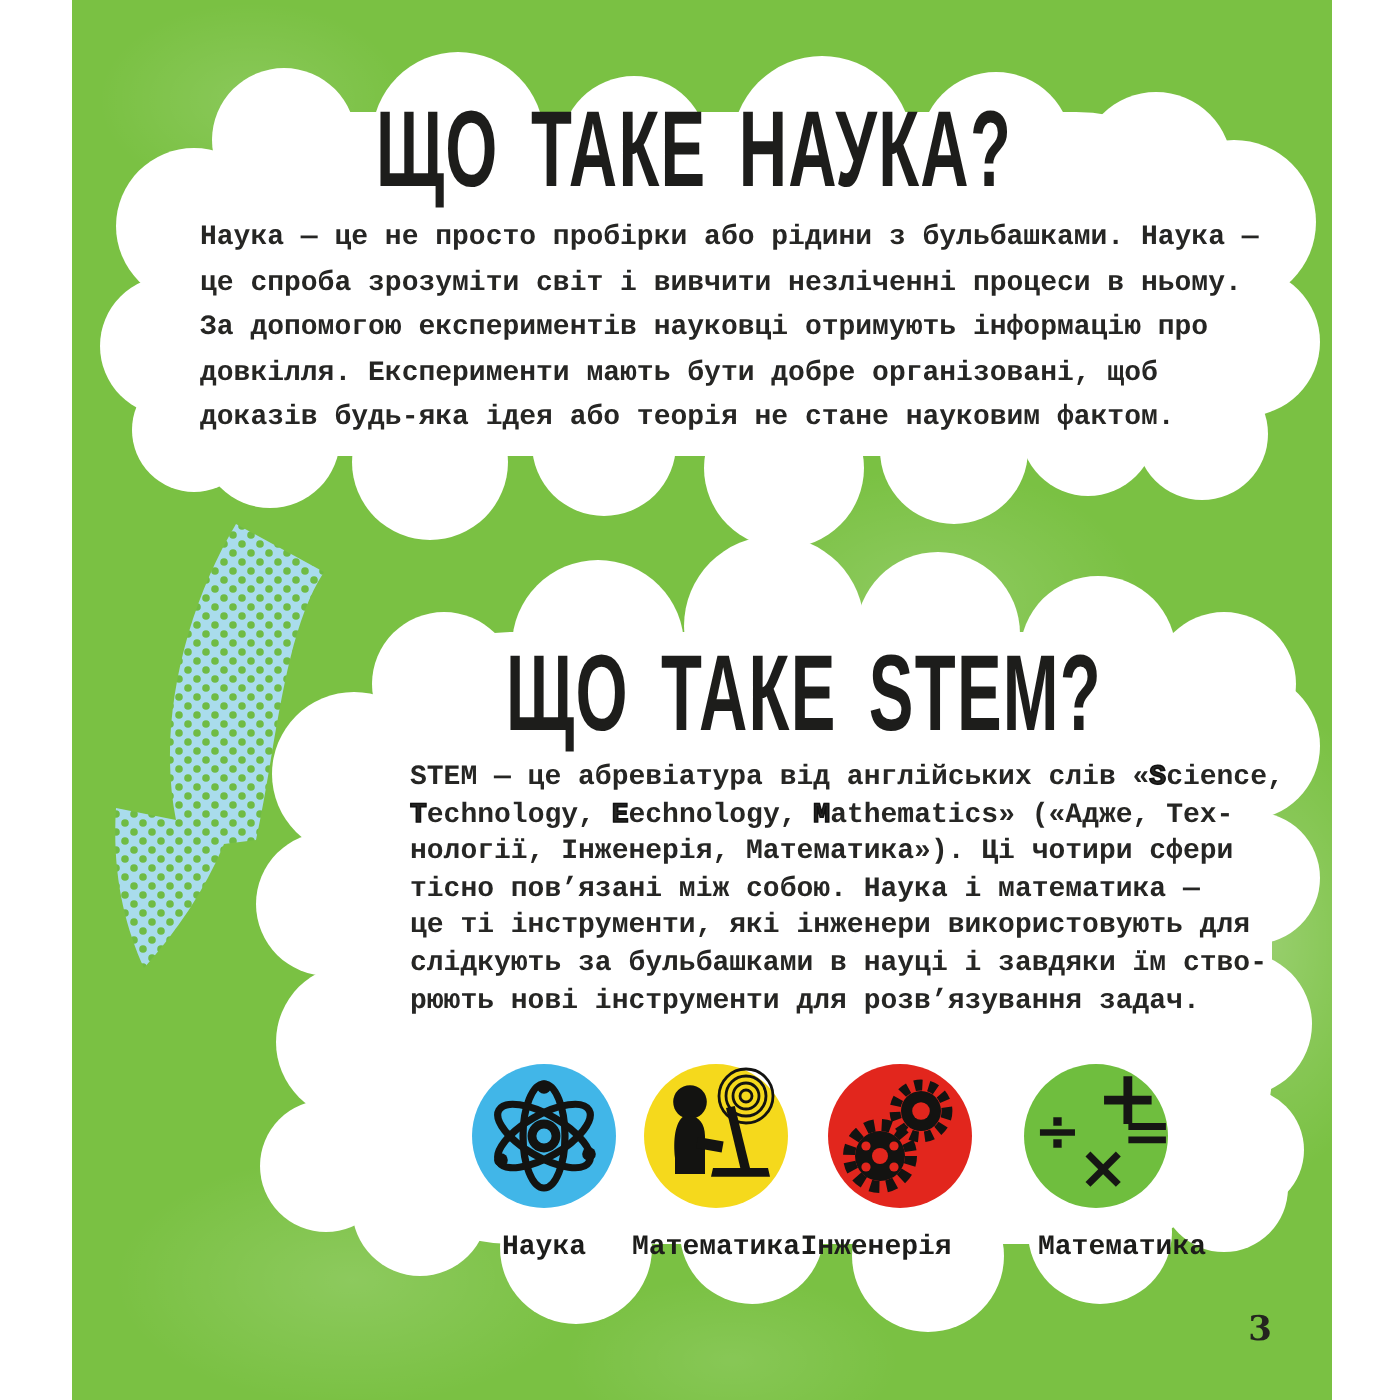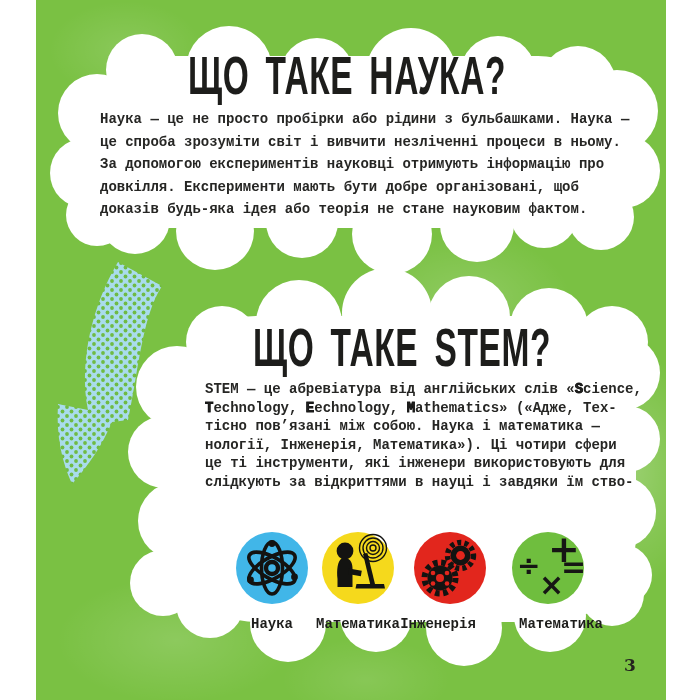--- a/index.html
+++ b/index.html
@@ -127,24 +127,25 @@
       <div class="bump" style="left: 448px; top: 42px; width: 72px; height: 72px;"></div>
       <div class="bump" style="left: 382px; top: 24px; width: 78px; height: 78px;"></div>
       <div class="bump" style="left: 300px; top: 12px; width: 82px; height: 82px;"></div>
       <div class="bump" style="left: 214px; top: 4px; width: 90px; height: 90px;"></div>
       <div class="bump" style="left: 128px; top: 16px; width: 86px; height: 86px;"></div>
       <div class="bump" style="left: 58px; top: 42px; width: 72px; height: 72px;"></div>
     <div class="cloud-title" style="left:274px; top:56px;">ЩО ТАКЕ STEM?</div>
     <div class="tpara" style="left:77px; top:116px; --lh:18.6px; line-height:18.6px;">
         <div class="tline"><span>STEM — це абревіатура від англійських слів «</span><span class="xb">S</span><span>cience,</span></div>
         <div class="tline"><span class="xb">T</span><span>echnology, </span><span class="xb">E</span><span>echnology, </span><span class="xb">M</span><span>athematics» («Адже, Тех-</span></div>
+        <div class="tline"><span>нології, Інженерія, Математика»). Ці чотири сфери</span></div>
         <div class="tline"><span>тісно пов’язані між собою. Наука і математика —</span></div>
-        <div class="tline"><span>нології, Інженерія, Математика»). Ці чотири сфери</span></div>
         <div class="tline"><span>це ті інструменти, які інженери використовують для</span></div>
-        <div class="tline"><span>слідкують за відкриттями в науці і завдяки їм ство-</span></div>
+        <div class="tline"><span>слідкують за бульбашками в науці і завдяки їм ство-</span></div>
+        <div class="tline"><span>рюють нові інструменти для розв’язування задач.</span></div>
       </div>
 
     <div class="icon-circle" style="left: 108px; top: 268px; background: rgb(65, 182, 232);">
       <svg width="72" height="72" viewBox="0 0 72 72">
         <g fill="none" stroke="#131311" stroke-width="3.6">
           <ellipse cx="36" cy="36" rx="26" ry="10.5" transform="rotate(90 36 36)"></ellipse>
           <ellipse cx="36" cy="36" rx="26" ry="10.5" transform="rotate(30 36 36)"></ellipse>
           <ellipse cx="36" cy="36" rx="26" ry="10.5" transform="rotate(150 36 36)"></ellipse>
           <circle cx="36" cy="36" r="6" stroke-width="4.4"></circle>
         </g>

